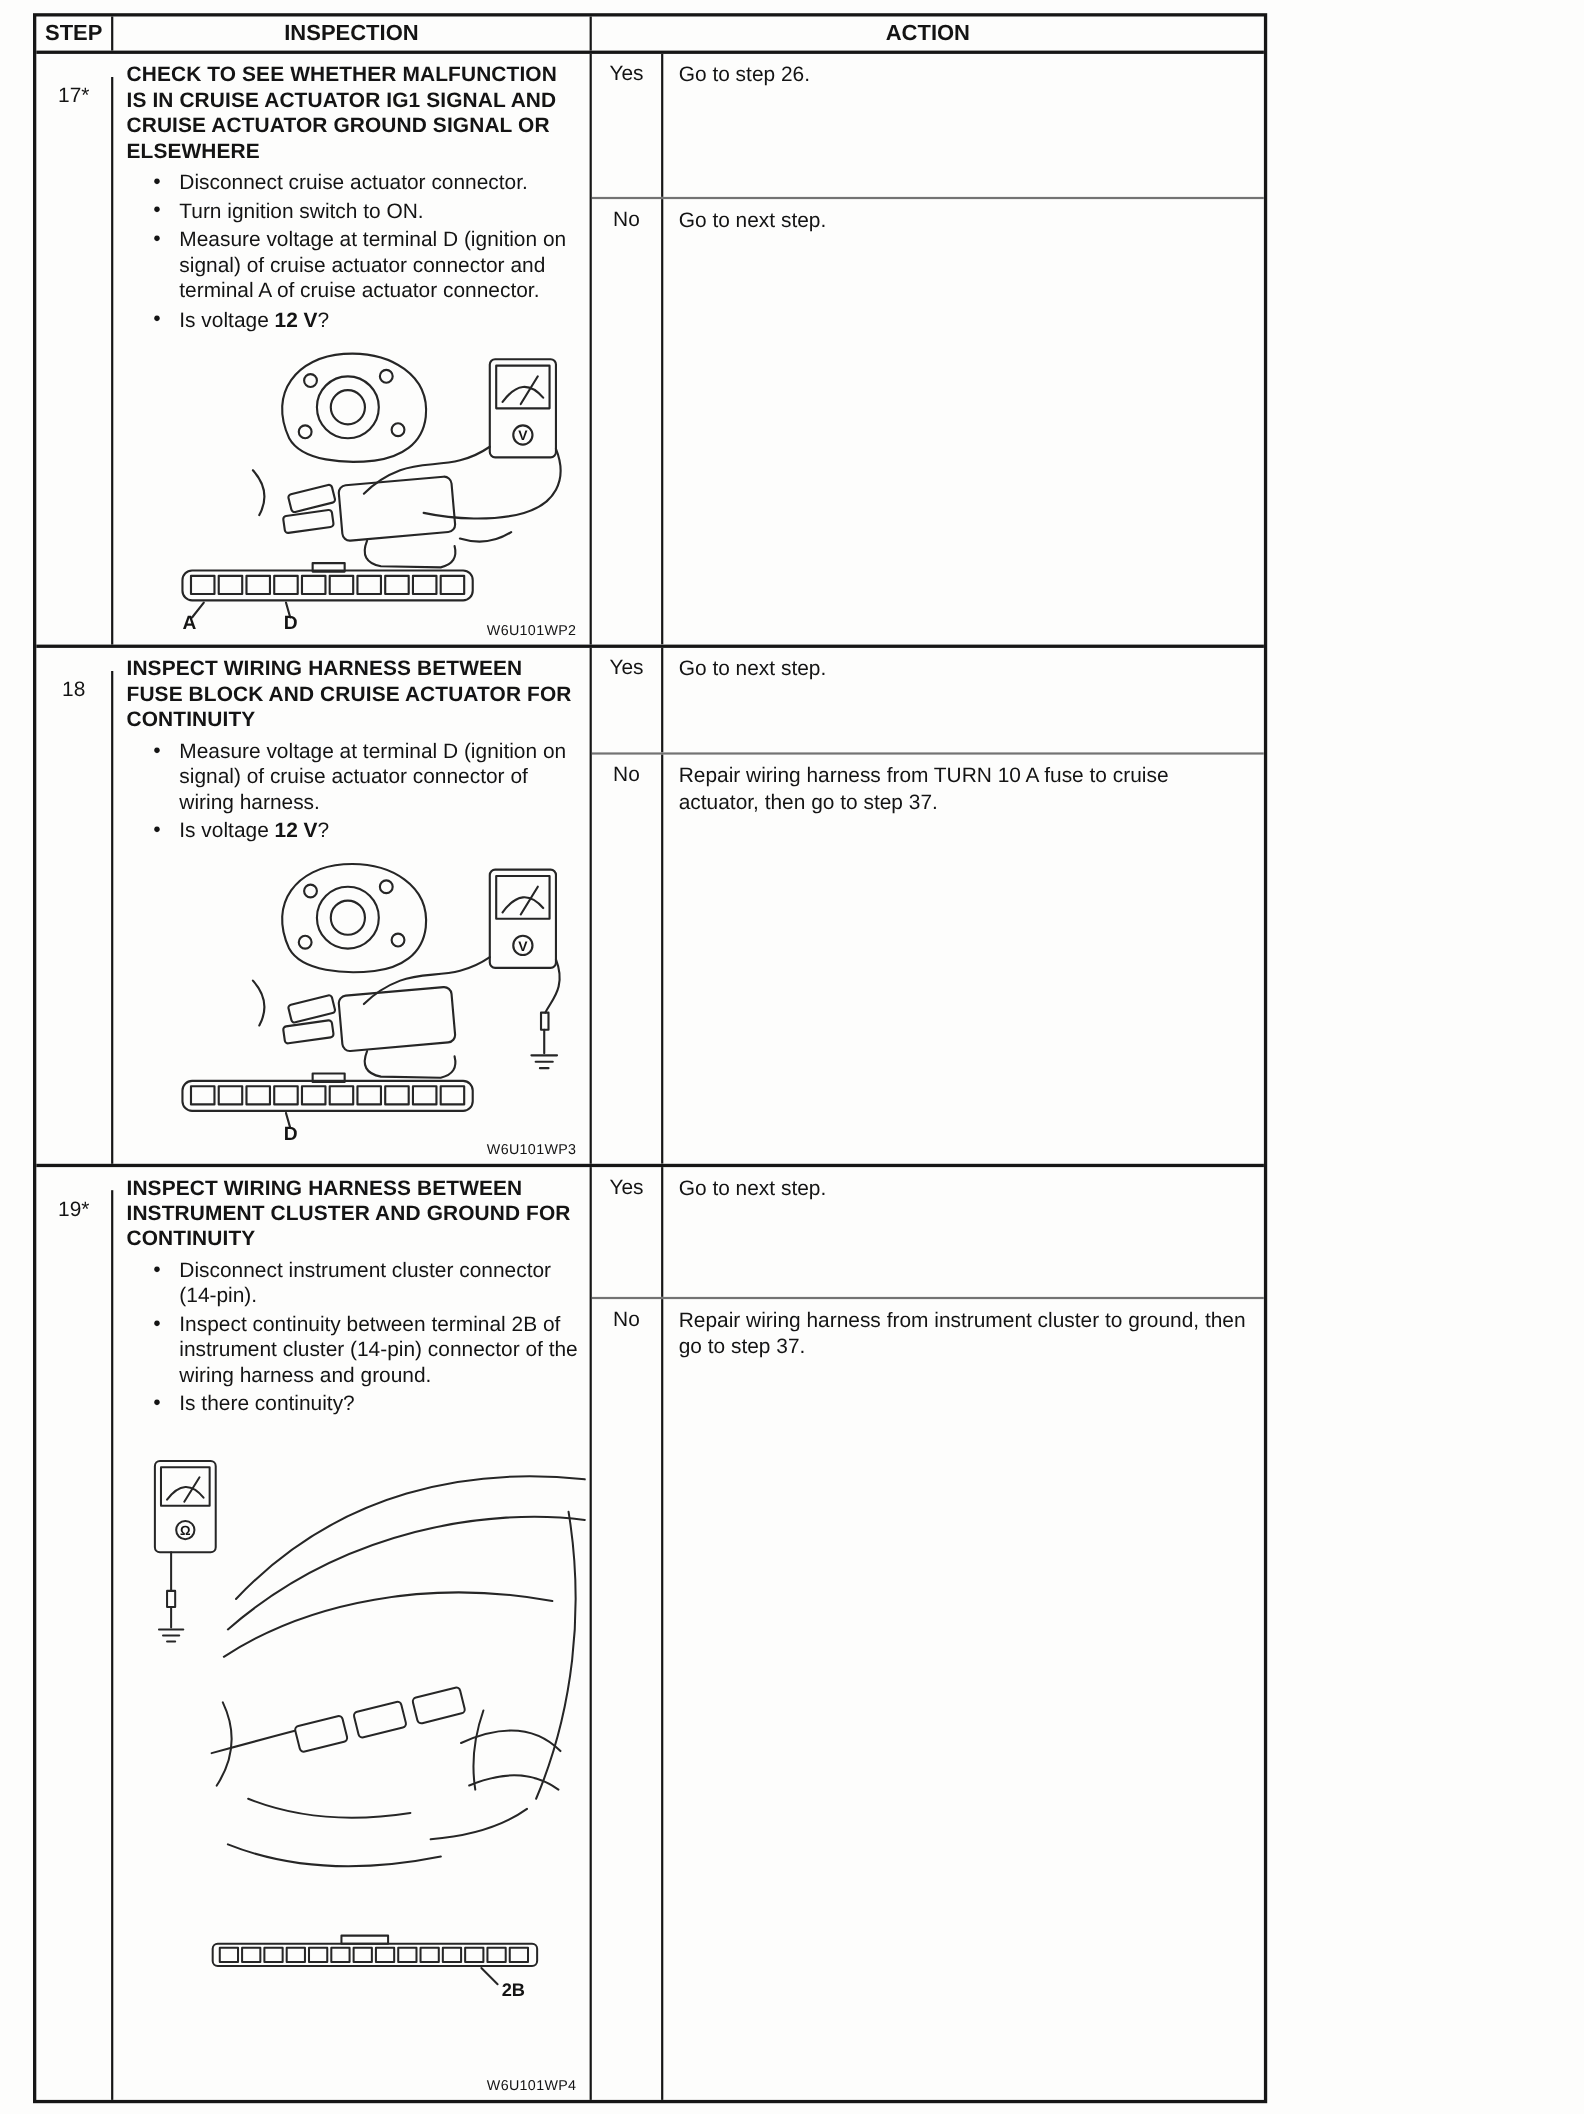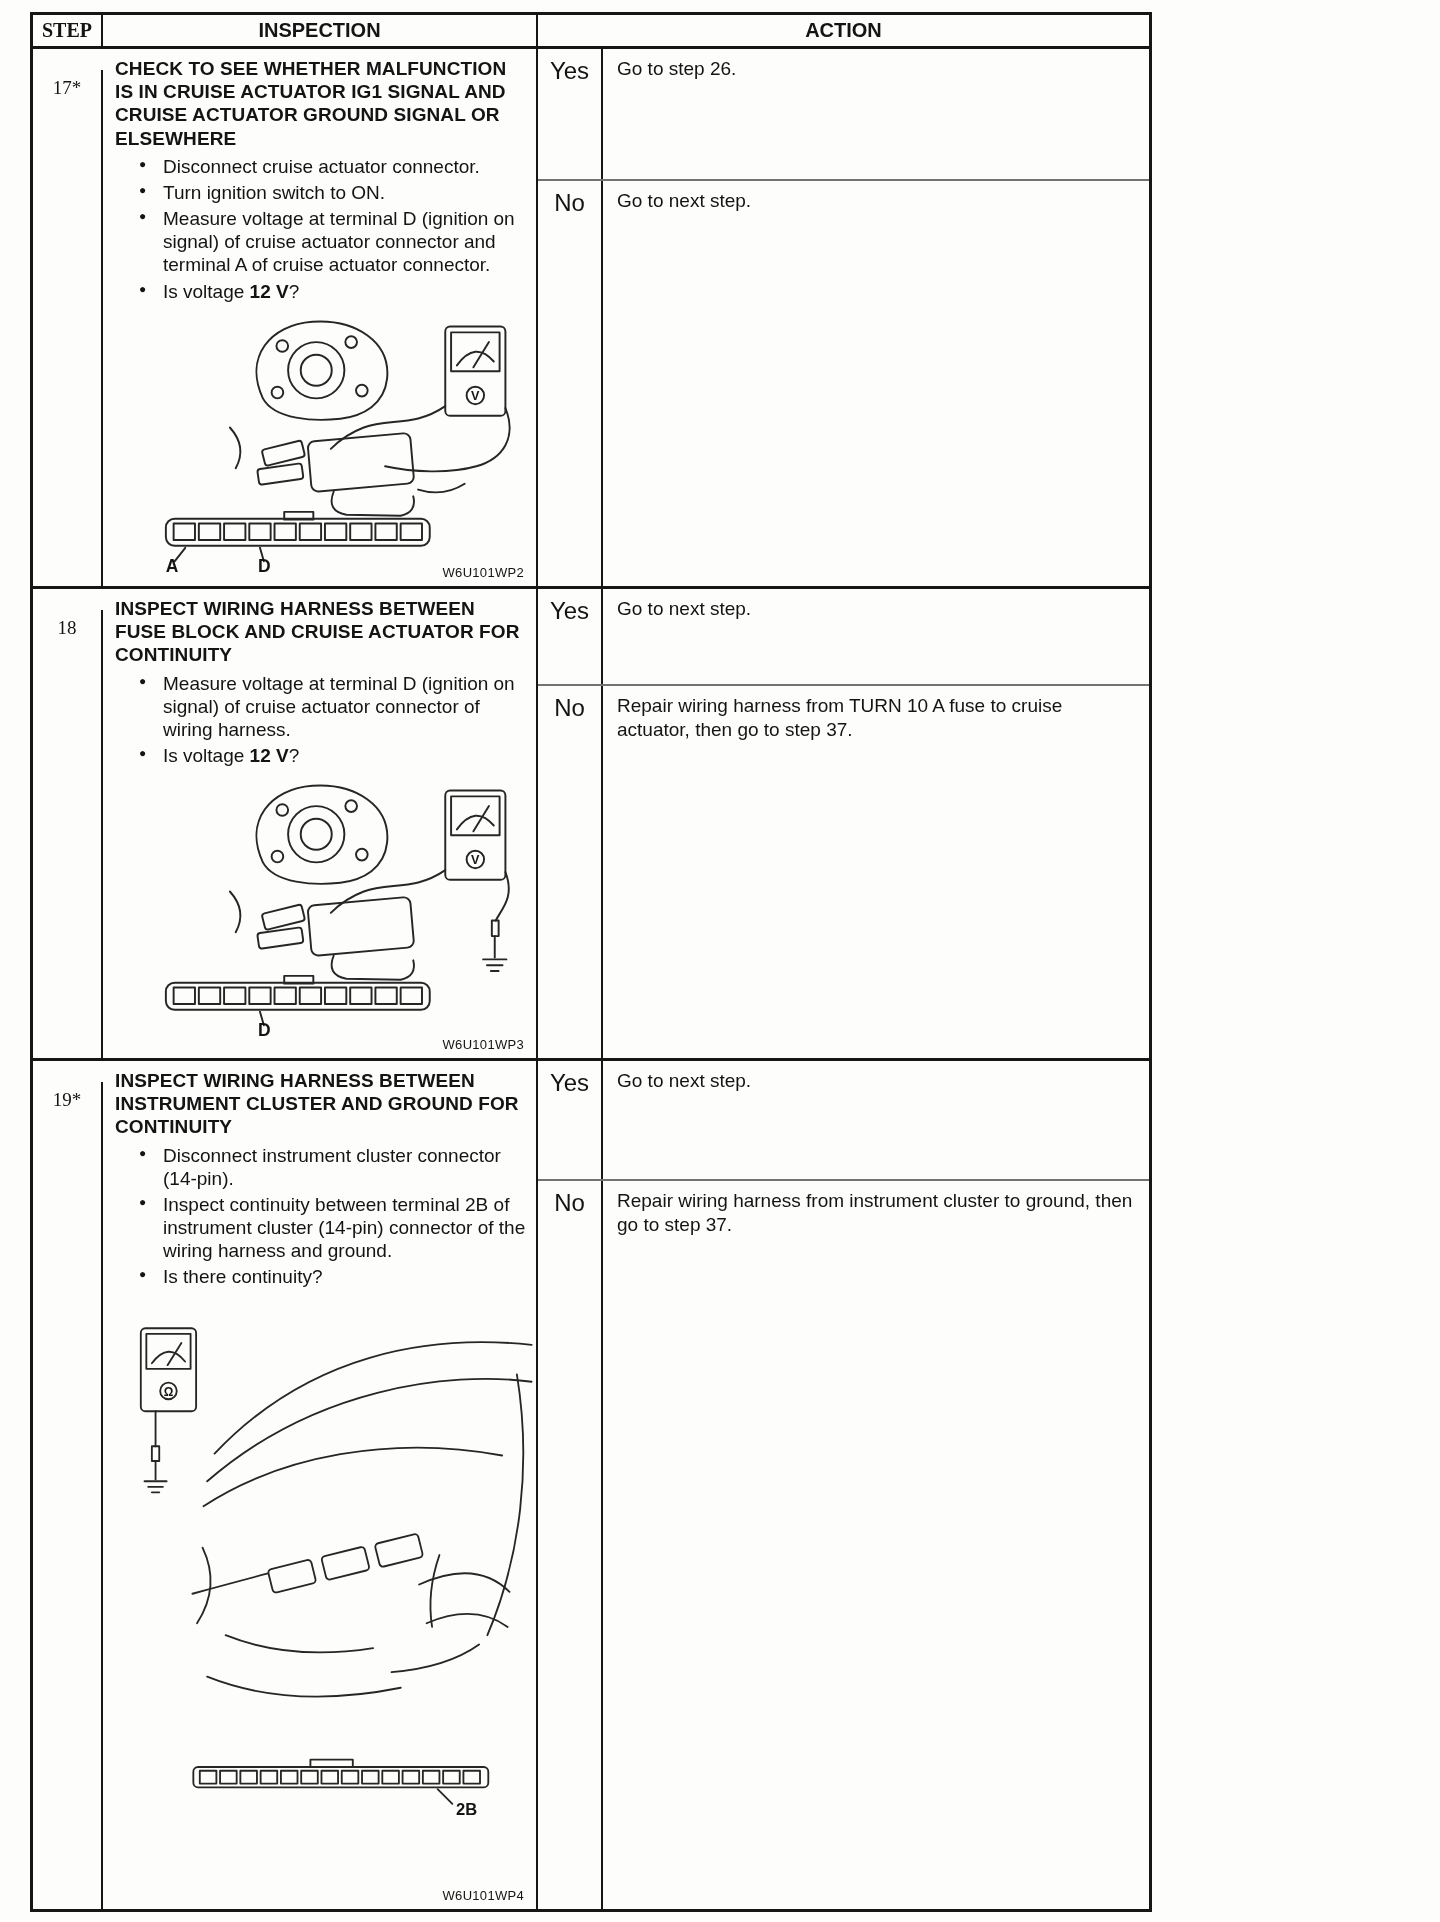--- a/index.html
+++ b/index.html
@@ -7,21 +7,21 @@
   .page {
     position:relative; width:1440px; height:1922px; background:#fdfdfc;
     font-family:"Liberation Sans", sans-serif; color:#141414; overflow:hidden;
   }
   .doc-table {
     position:absolute; left:30px; top:12px; width:1122px;
     border:3px solid #161616; background:#fdfdfc;
   }
   .thead { display:flex; height:34px; border-bottom:3px solid #161616; }
   .hcell { font-weight:bold; font-size:20px; display:flex; align-items:center; justify-content:center; }
-  .cell-step { width:70px; flex:none; border-right:2px solid #161616; text-align:center;font-family:Liberation Serif, serif; }
+  .cell-step { width:70px; flex:none; border-right:2px solid #161616; text-align:center; }
   .cell-insp { width:435px; flex:none; border-right:2px solid #161616; position:relative; }
   .cell-action-h { flex:1; }
   .trow { display:flex; border-bottom:3px solid #161616; }
   .trow:last-child { border-bottom:none; }
   .trow .cell-step { font-size:19px; padding-top:7px; display:block;margin-top:21px; }
   .r1 { height:540px; }
   .r2 { height:472px; }
   .r3 { height:848px; }
   .insp-content { position:relative; height:100%; padding:8px 8px 6px 12px; }
   .insp-title { font-weight:bold; font-size:19px; line-height:1.22; letter-spacing:0.1px; }
@@ -32,21 +32,21 @@
   .fig * { stroke:#262626; fill:none; stroke-width:2; stroke-linecap:round; stroke-linejoin:round; }
   .fig text { fill:#141414; stroke:none; font-family:"Liberation Sans",sans-serif; font-weight:bold; }
   .fig3 { margin-top:28px; }
   .fig-code { position:absolute; right:12px; bottom:6px; font-size:13px; letter-spacing:0.3px; }
   .actions { flex:1; display:flex; flex-direction:column; overflow:hidden; }
   .sub { display:flex; }
   .sub-no { flex:1; border-top:2px solid #737373; }
   .r1 .sub-yes { height:130px; }
   .r2 .sub-yes { height:95px; }
   .r3 .sub-yes { height:118px; }
-  .yn { width:65px; flex:none; border-right:2px solid #161616; text-align:center; padding-top:8px; font-size:24px; }
+  .yn { width:65px; flex:none; border-right:2px solid #161616; text-align:center; padding-top:8px; font-size:19px; }
   .act { flex:1; padding:8px 14px 8px 14px; font-size:19px; line-height:1.28; }
 </style>
 </head>
 <body>
 
 <div class="page">
   <div class="doc-table">
 
     <div class="thead">
       <div class="cell-step hcell">STEP</div>

